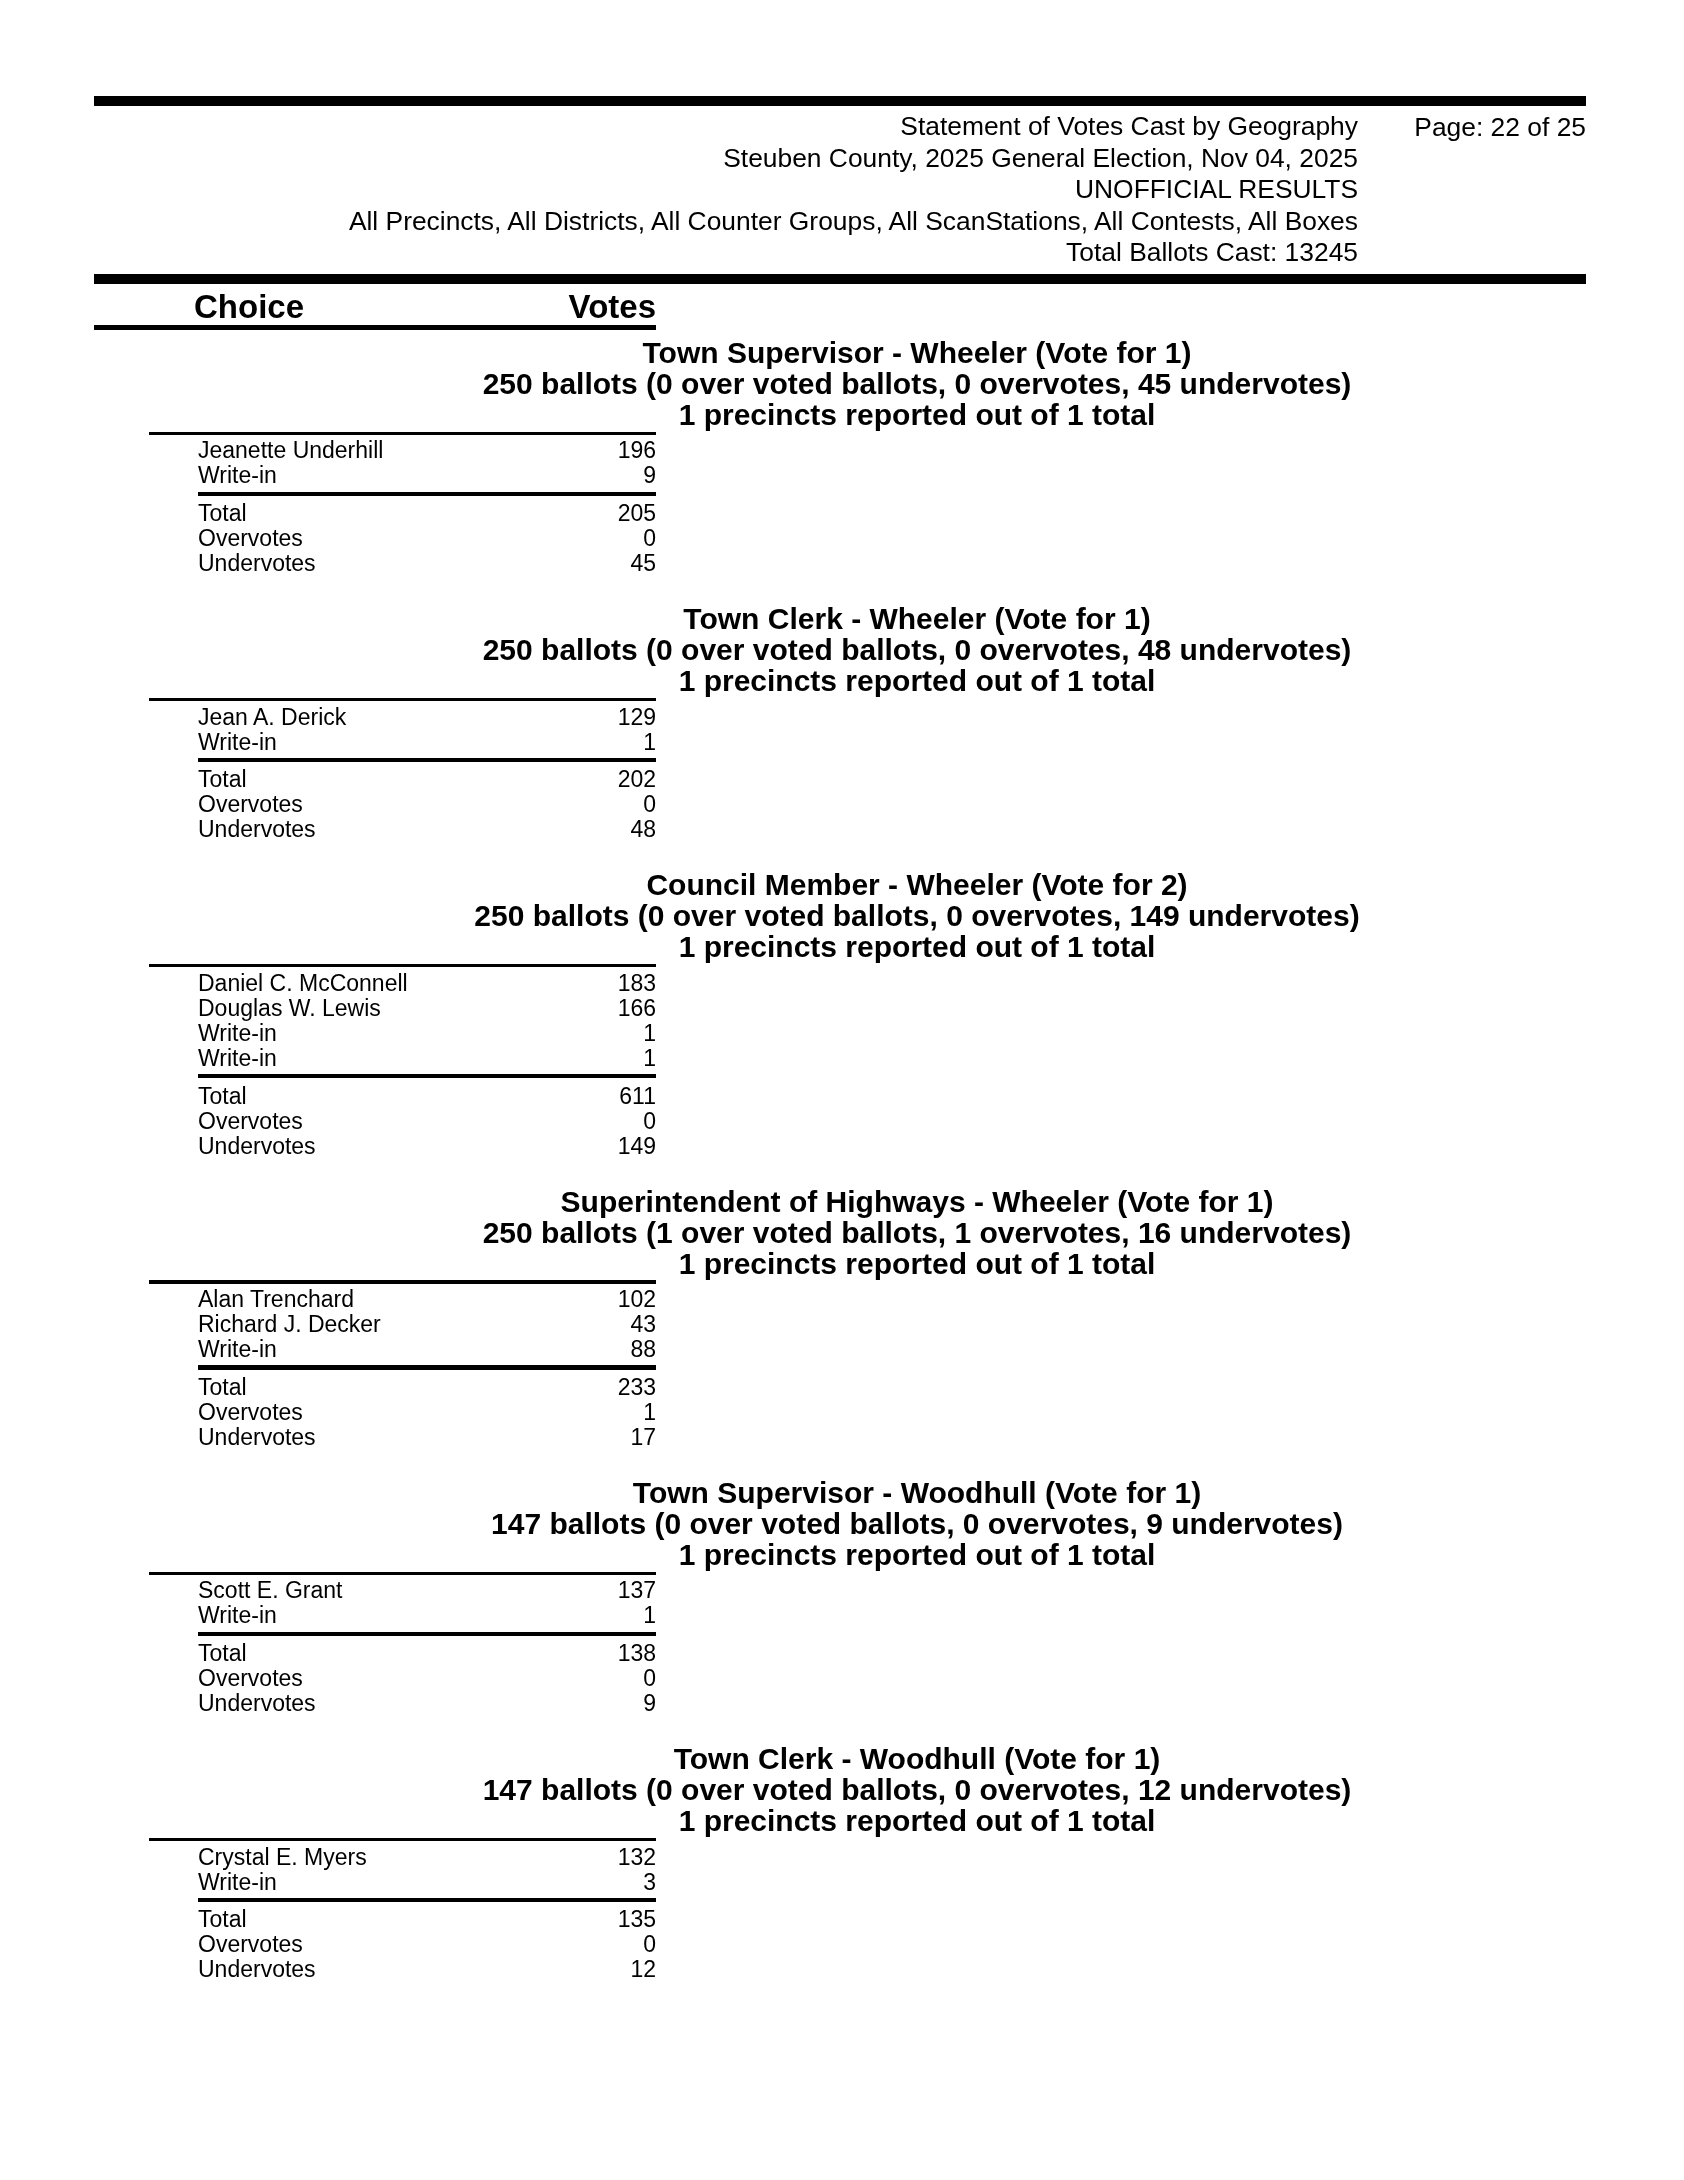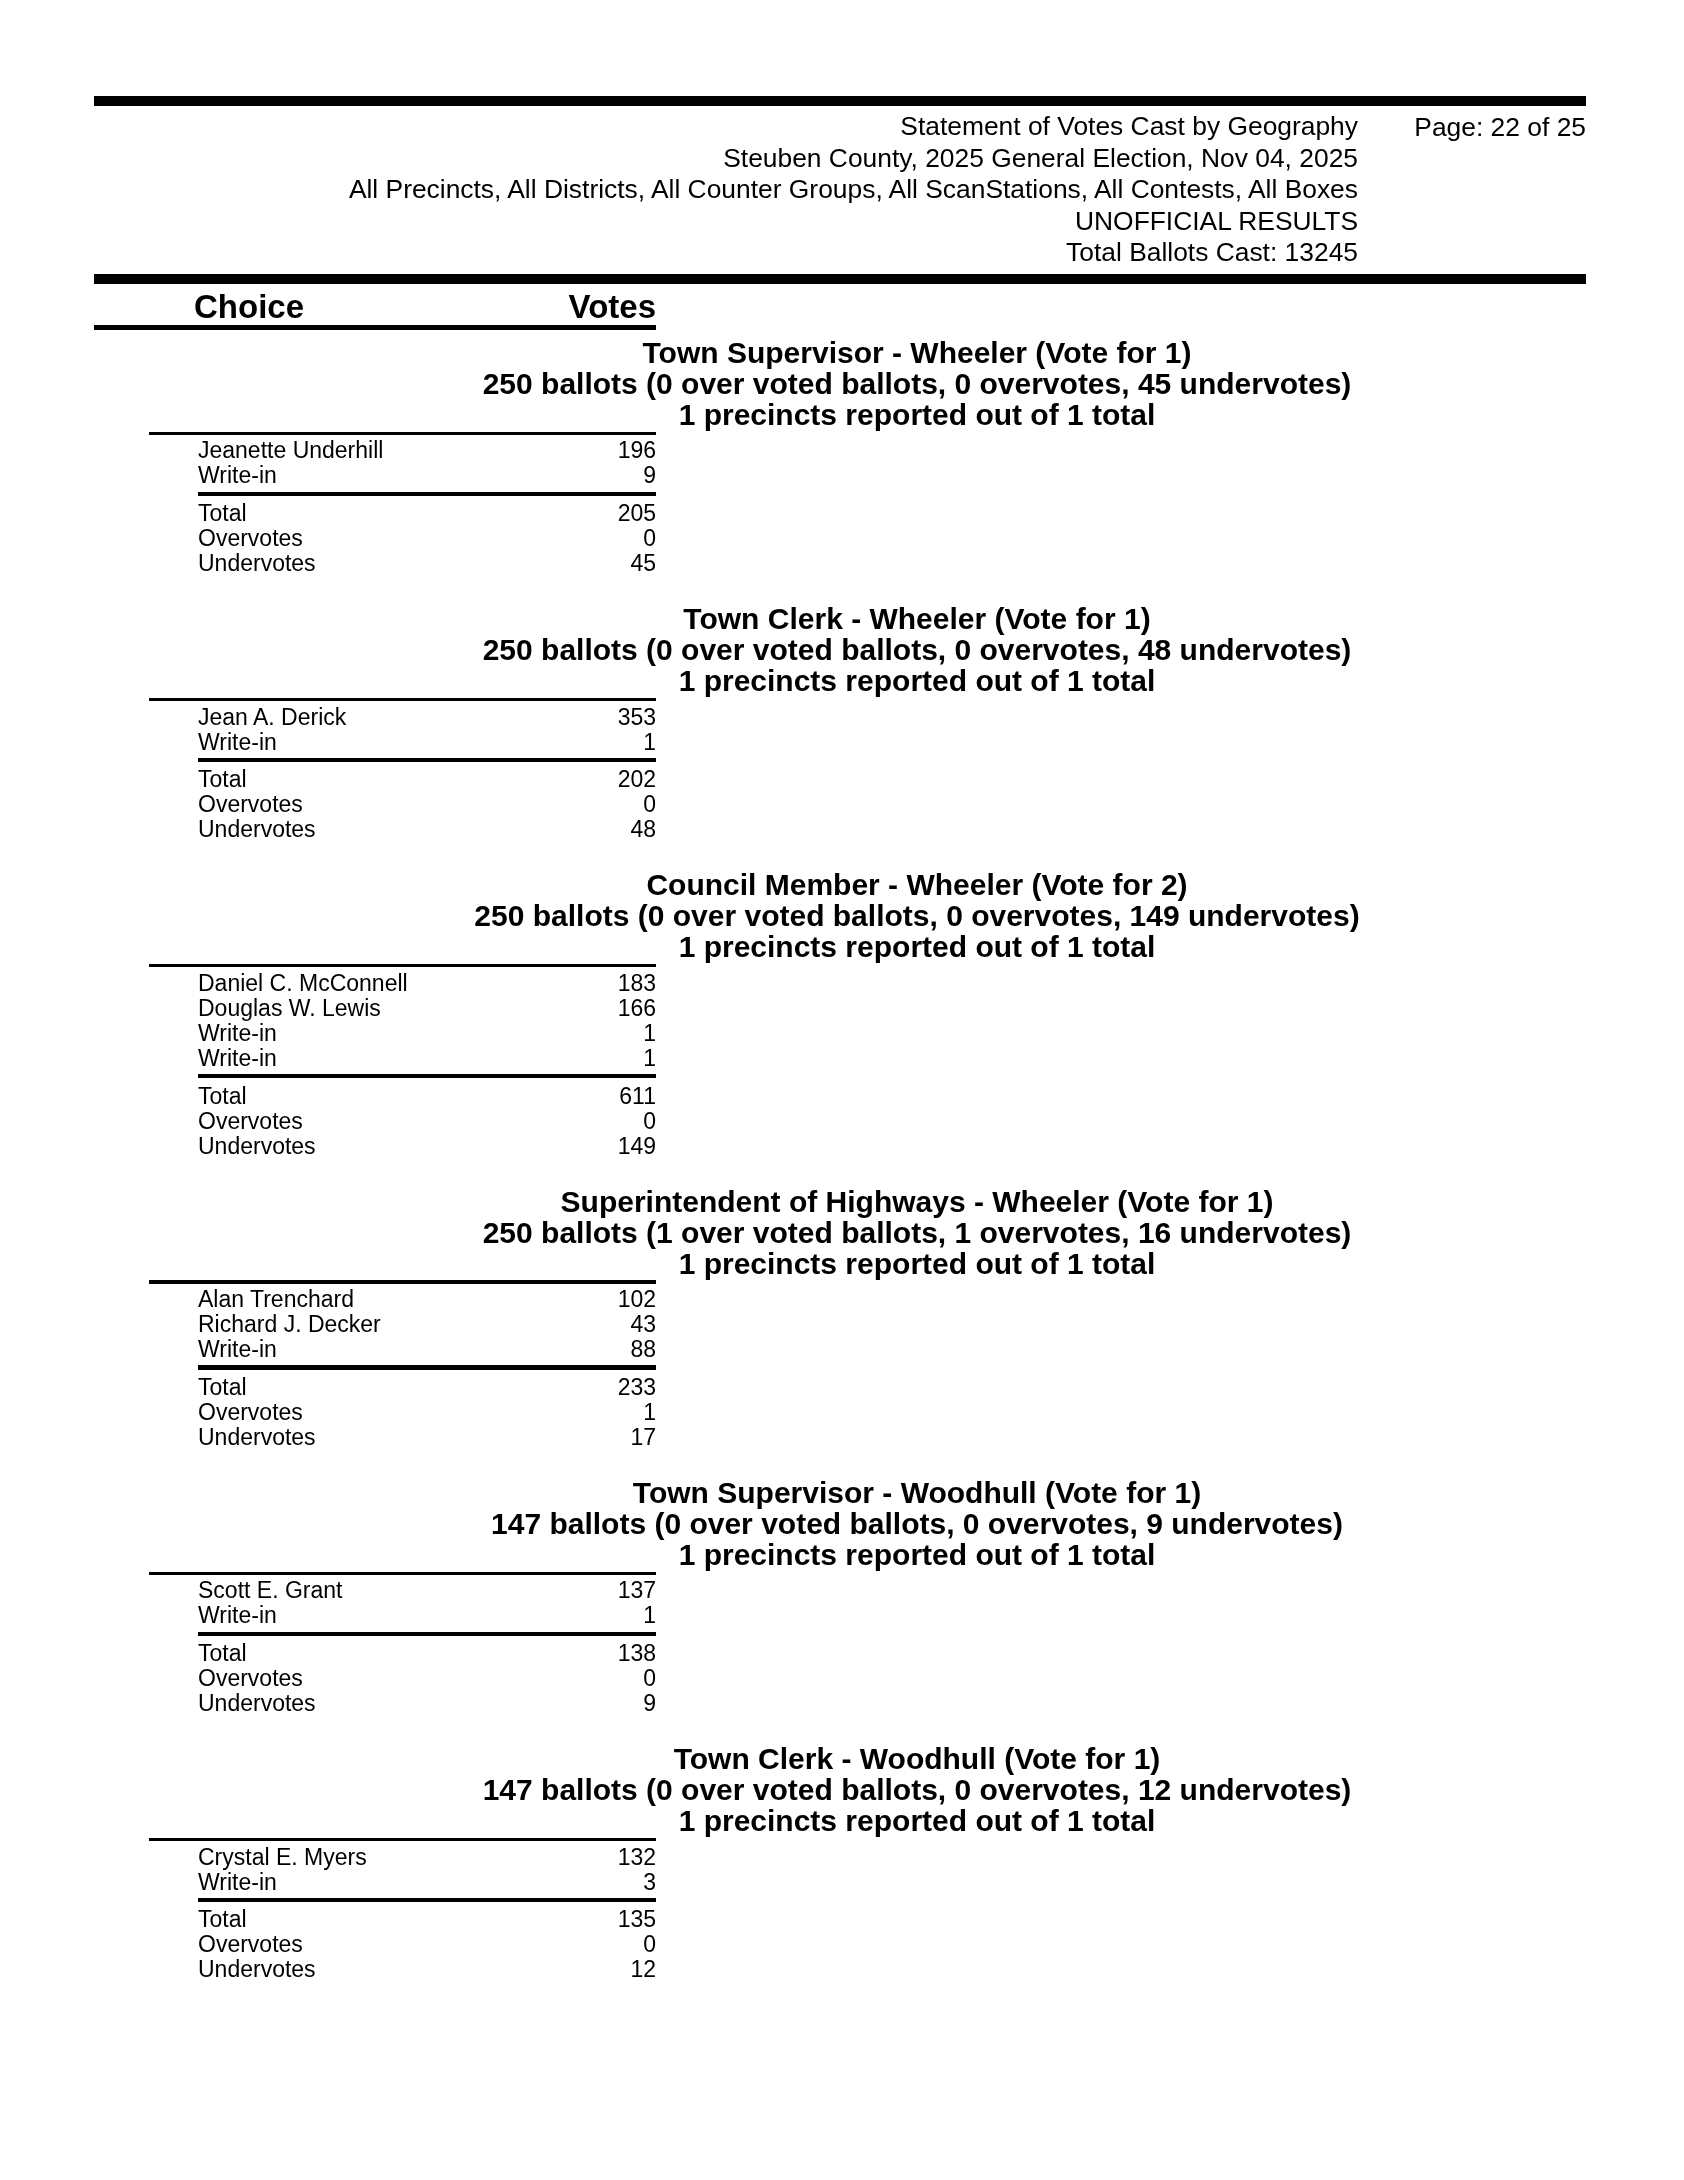--- a/index.html
+++ b/index.html
@@ -44,22 +44,22 @@
 <body>
 
 <div class="page">
 
   <div class="bar bar-top"></div>
 
   <div class="header">
     <div class="header-center">
       <div>Statement of Votes Cast by Geography</div>
       <div>Steuben County, 2025 General Election, Nov 04, 2025</div>
+      <div>UNOFFICIAL RESULTS</div>
       <div>All Precincts, All Districts, All Counter Groups, All ScanStations, All Contests, All Boxes</div>
-      <div>UNOFFICIAL RESULTS</div>
       <div>Total Ballots Cast: 13245</div>
     </div>
     <div class="page-label">Page: 22 of 25</div>
   </div>
 
   <div class="bar bar-bottom"></div>
 
   <div class="cv-row">
     <span>Choice</span>
     <span>Votes</span>
@@ -97,21 +97,21 @@
         </div>
   </section>
       <section class="contest">
     <div class="c-line">Town Clerk - Wheeler (Vote for 1)</div>
     <div class="c-line">250 ballots (0 over voted ballots, 0 overvotes, 48 undervotes)</div>
     <div class="c-line">1 precincts reported out of 1 total</div>
     <div class="p-rule"></div>
     <div class="rows">
           <div class="vrow">
             <span class="vname">Jean A. Derick</span>
-            <span class="vvotes">353</span>
+            <span class="vvotes">129</span>
           </div>
           <div class="vrow">
             <span class="vname">Write-in</span>
             <span class="vvotes">1</span>
           </div>
           <div class="mid-rule"></div>
           <div class="vrow">
             <span class="vname">Total</span>
             <span class="vvotes">202</span>
           </div>

